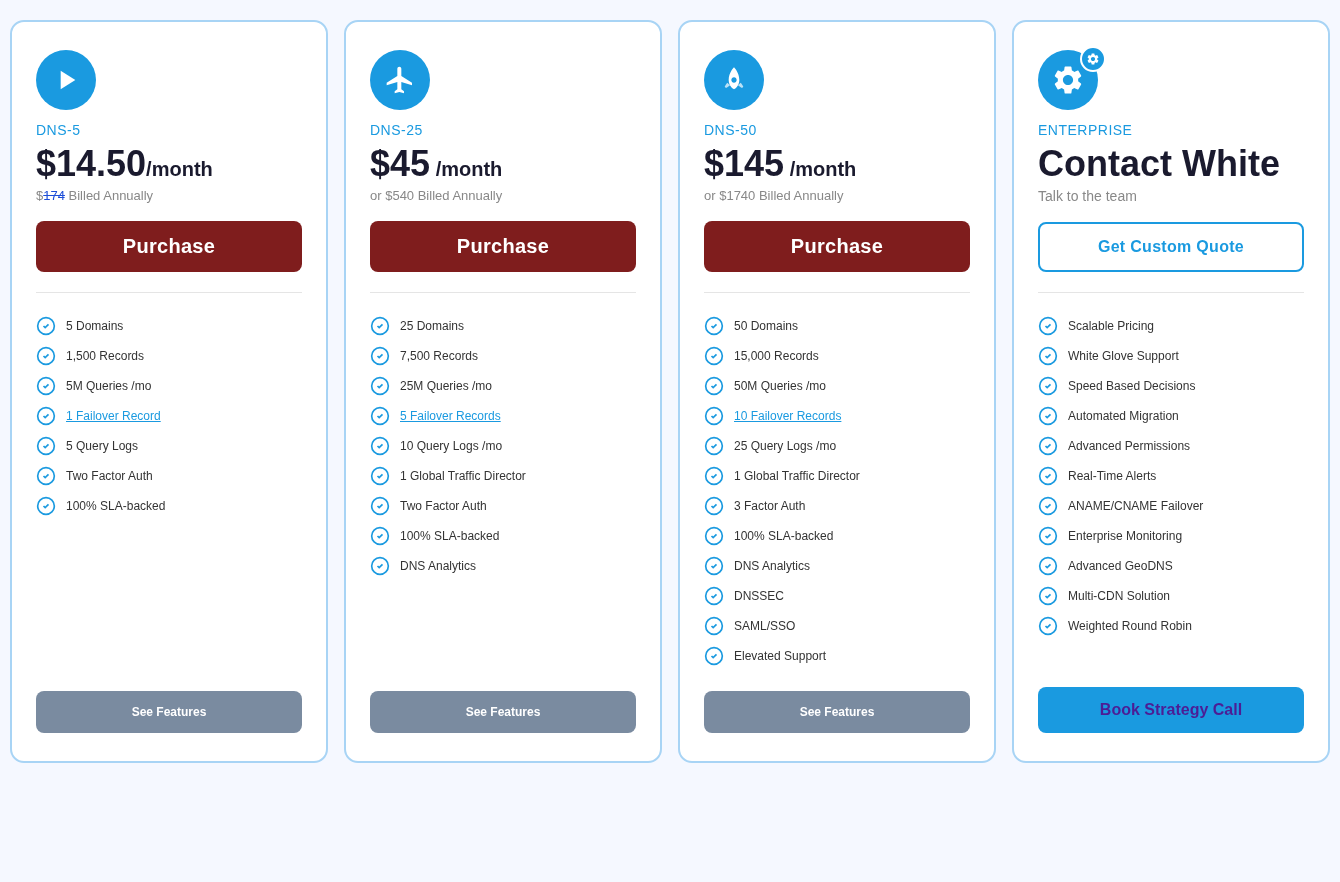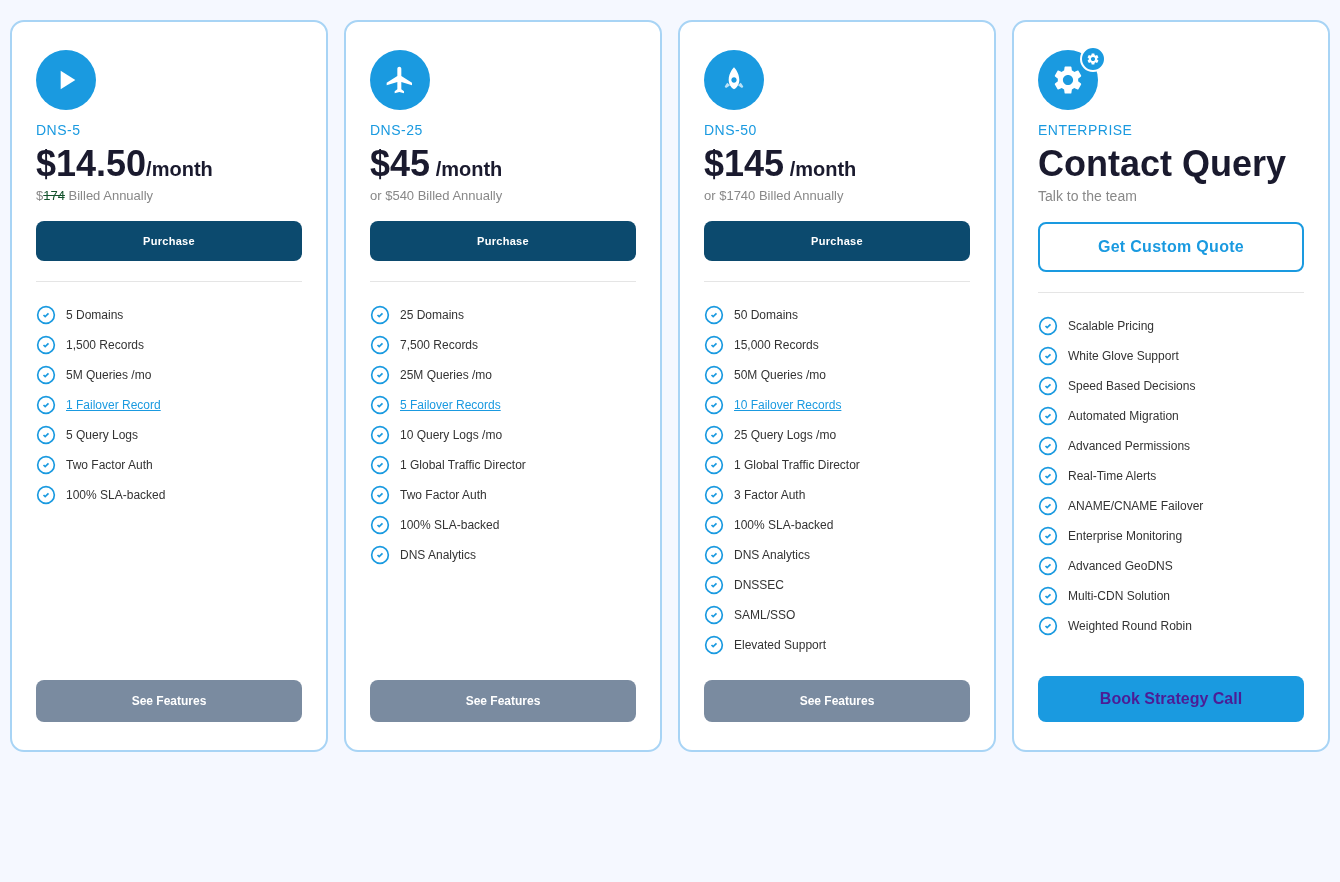--- a/index.html
+++ b/index.html
@@ -92,29 +92,29 @@
       font-size: 20px;
       font-weight: 600;
     }
     .plan-billing {
       font-size: 13px;
       color: #888;
       margin-bottom: 18px;
     }
     .plan-billing .strikethrough {
       text-decoration: line-through;
-      color: #14532d;
+      color: #1d4ed8;
     }
     .btn-purchase {
       display: block;
       width: 100%;
       padding: 14px;
-      background: #0c4a6e;
+      background: #7f1d1d;
       color: #fff;
-      font-size: 11px;
+      font-size: 20px;
       font-weight: 700;
       border: none;
       border-radius: 8px;
       cursor: pointer;
       text-align: center;
       margin-bottom: 20px;
       letter-spacing: 0.3px;
     }
     .btn-outline {
       display: block;
@@ -467,21 +467,21 @@
           <path d="M19.14 12.94c.04-.3.06-.61.06-.94 0-.32-.02-.64-.07-.94l2.03-1.58c.18-.14.23-.41.12-.61l-1.92-3.32c-.12-.22-.37-.29-.59-.22l-2.39.96c-.5-.38-1.03-.7-1.62-.94l-.36-2.54c-.04-.24-.24-.41-.48-.41h-3.84c-.24 0-.43.17-.47.41l-.36 2.54c-.59.24-1.13.57-1.62.94l-2.39-.96c-.22-.08-.47 0-.59.22L2.74 8.87c-.12.21-.08.47.12.61l2.03 1.58c-.05.3-.09.63-.09.94s.02.64.07.94l-2.03 1.58c-.18.14-.23.41-.12.61l1.92 3.32c.12.22.37.29.59.22l2.39-.96c.5.38 1.03.7 1.62.94l.36 2.54c.05.24.24.41.48.41h3.84c.24 0 .44-.17.47-.41l.36-2.54c.59-.24 1.13-.56 1.62-.94l2.39.96c.22.08.47 0 .59-.22l1.92-3.32c.12-.22.07-.47-.12-.61l-2.01-1.58zM12 15.6c-1.98 0-3.6-1.62-3.6-3.6s1.62-3.6 3.6-3.6 3.6 1.62 3.6 3.6-1.62 3.6-3.6 3.6z"></path>
         </svg>
       </div>
       <div class="small-circle">
         <svg width="14" height="14" viewBox="0 0 24 24" fill="white">
           <path d="M19.14 12.94c.04-.3.06-.61.06-.94 0-.32-.02-.64-.07-.94l2.03-1.58c.18-.14.23-.41.12-.61l-1.92-3.32c-.12-.22-.37-.29-.59-.22l-2.39.96c-.5-.38-1.03-.7-1.62-.94l-.36-2.54c-.04-.24-.24-.41-.48-.41h-3.84c-.24 0-.43.17-.47.41l-.36 2.54c-.59.24-1.13.57-1.62.94l-2.39-.96c-.22-.08-.47 0-.59.22L2.74 8.87c-.12.21-.08.47.12.61l2.03 1.58c-.05.3-.09.63-.09.94s.02.64.07.94l-2.03 1.58c-.18.14-.23.41-.12.61l1.92 3.32c.12.22.37.29.59.22l2.39-.96c.5.38 1.03.7 1.62.94l.36 2.54c.05.24.24.41.48.41h3.84c.24 0 .44-.17.47-.41l.36-2.54c.59-.24 1.13-.56 1.62-.94l2.39.96c.22.08.47 0 .59-.22l1.92-3.32c.12-.22.07-.47-.12-.61l-2.01-1.58zM12 15.6c-1.98 0-3.6-1.62-3.6-3.6s1.62-3.6 3.6-3.6 3.6 1.62 3.6 3.6-1.62 3.6-3.6 3.6z"></path>
         </svg>
       </div>
     </div>
     <div class="plan-name">ENTERPRISE</div>
-    <div class="enterprise-title">Contact Query</div>
+    <div class="enterprise-title">Contact White</div>
     <div class="enterprise-subtitle">Talk to the team</div>
     <button class="btn-outline">Get Custom Quote</button>
     <hr class="divider">
     <ul class="feature-list">
       <li>
         <svg class="check-icon" viewBox="0 0 24 24" fill="none" stroke="#1a9ae0" stroke-width="2">
             <circle cx="12" cy="12" r="10"></circle>
             <polyline points="9,12 11,14 15,10"></polyline>
           </svg>
         <span>Scalable Pricing</span>

